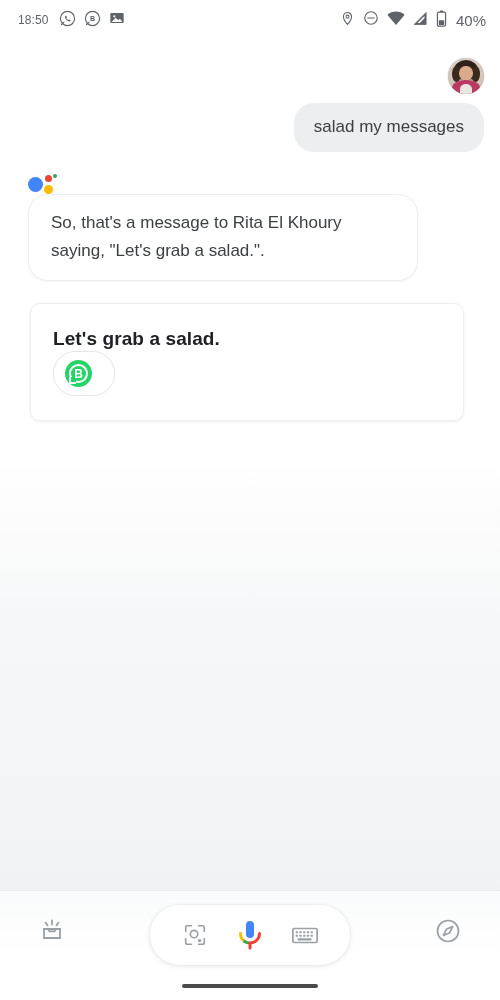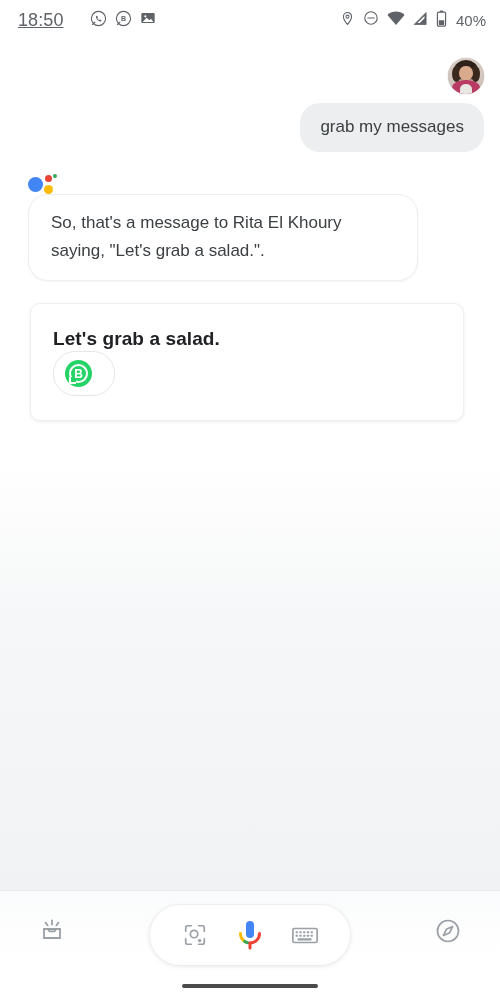--- a/index.html
+++ b/index.html
@@ -35,25 +35,24 @@
     padding: 0 14px 0 18px;
     color: #5f6368;
     background: #ffffff;
   }
   .status-left, .status-right {
     display: flex;
     align-items: center;
     gap: 8px;
   }
   .status-time {
-    font-size: 18px;
+    font-size: 12px;
     letter-spacing: .1px;
     color: #5f6368;
-    margin-right: 18px;
-    text-decoration: underline;
+    margin-right: 2px;
   }
   .status-battery-pct {
     font-size: 15px;
     color: #5f6368;
     margin-left: 1px;
   }
   .sicon { display: block; }
 
   
   .convo {
@@ -319,21 +318,21 @@
         <span class="a-hair"></span>
         <span class="a-hair2"></span>
         <span class="a-hair3"></span>
         <span class="a-face"></span>
         <span class="a-body"></span>
         <span class="a-collar"></span>
       </div>
     </div>
 
     <div class="user-row">
-      <div class="user-bubble">grab my messages</div>
+      <div class="user-bubble">salad my messages</div>
     </div>
 
     <div class="assistant-logo">
       <div class="glogo">
         <span class="d-blue"></span>
         <span class="d-red"></span>
         <span class="d-green"></span>
         <span class="d-yellow"></span>
       </div>
     </div>

